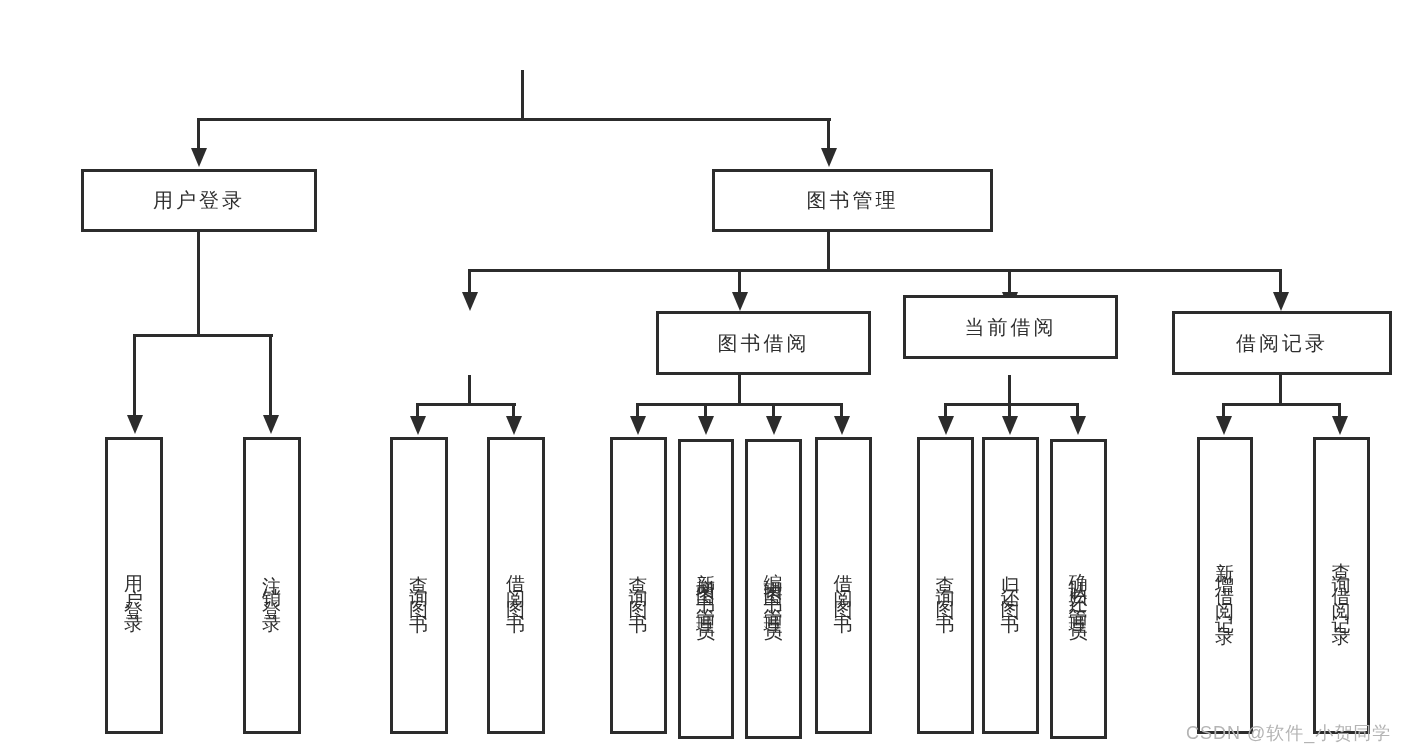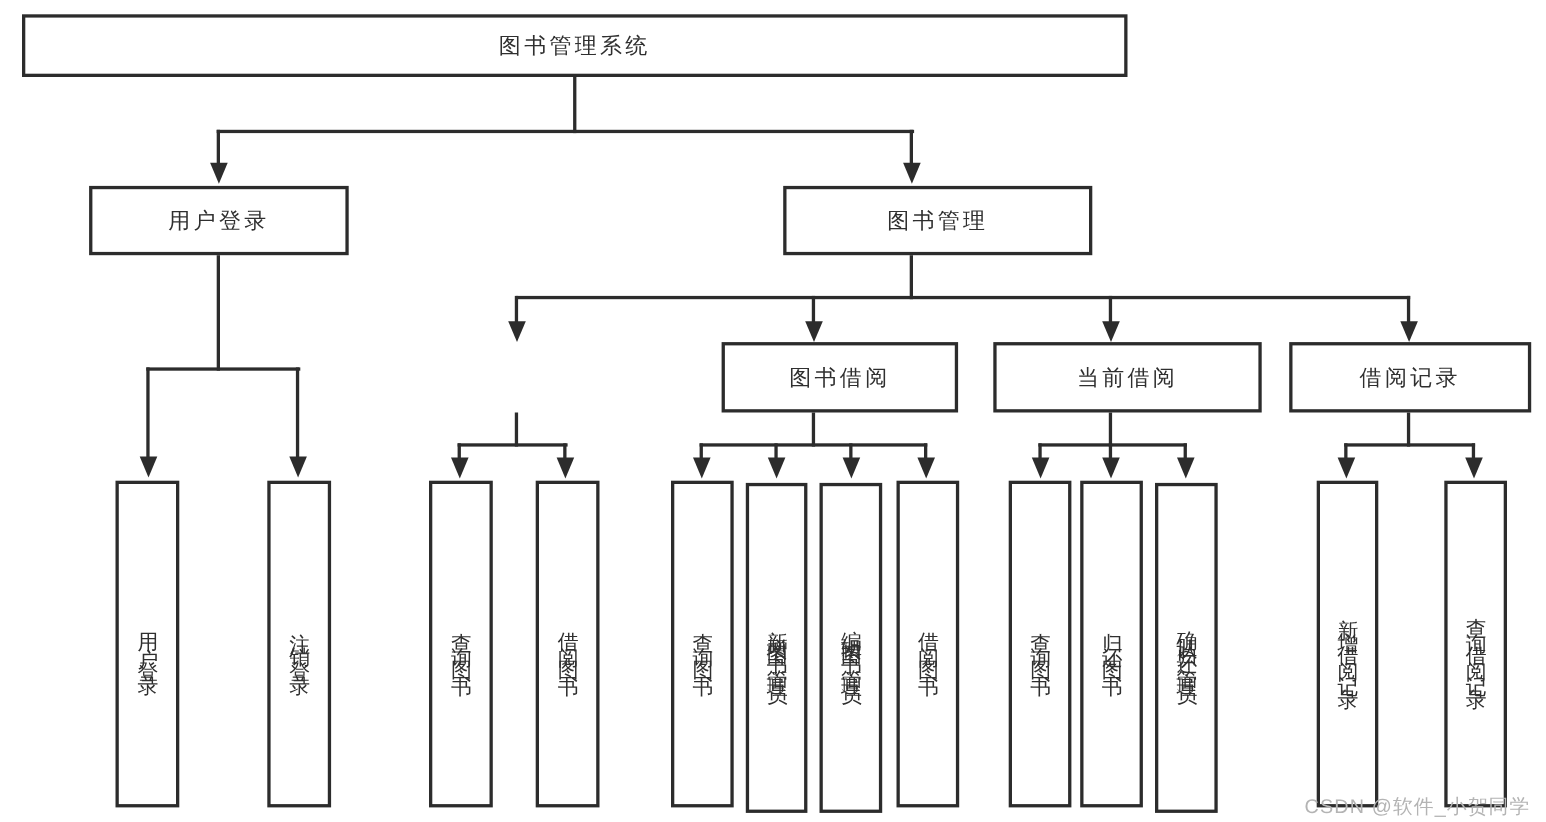--- a/index.html
+++ b/index.html
@@ -32,23 +32,20 @@
   .watermark{
     position:absolute;left:1186px;top:721px;z-index:10;
     font-size:18px;color:#b4b4b4;letter-spacing:1px;white-space:nowrap;
   }
 </style>
 </head>
 <body>
 
 <div class="canvas">
 
-  <div class="box hbox" style="left:20px;top:13px;width:1005px;height:57px">
-    <span>图书管理系统</span>
-  </div>
 
   <div class="ln v" style="left:521px;top:70px;height:51px"></div>
   <div class="ln h" style="left:197px;top:118px;width:634px"></div>
   <div class="ln v" style="left:197px;top:118px;height:33px"></div>
   <div class="ah" style="left:191px;top:148px"></div>
   <div class="ln v" style="left:827px;top:118px;height:33px"></div>
   <div class="ah" style="left:821px;top:148px"></div>
 
   <div class="box hbox" style="left:81px;top:169px;width:236px;height:63px">
     <span>用户登录</span>
@@ -71,21 +68,21 @@
   <div class="ln v" style="left:738px;top:269px;height:26px"></div>
   <div class="ah" style="left:732px;top:292px"></div>
   <div class="ln v" style="left:1008px;top:269px;height:26px"></div>
   <div class="ah" style="left:1002px;top:292px"></div>
   <div class="ln v" style="left:1279px;top:269px;height:26px"></div>
   <div class="ah" style="left:1273px;top:292px"></div>
 
   <div class="box hbox" style="left:656px;top:311px;width:215px;height:64px">
     <span>图书借阅</span>
   </div>
-  <div class="box hbox" style="left:903px;top:311px;width:244px;height:64px">
+  <div class="box hbox" style="left:903px;top:295px;width:215px;height:64px">
     <span>当前借阅</span>
   </div>
   <div class="box hbox" style="left:1172px;top:311px;width:220px;height:64px">
     <span>借阅记录</span>
   </div>
 
   <div class="ln v" style="left:468px;top:375px;height:31px"></div>
   <div class="ln h" style="left:416px;top:403px;width:100px"></div>
   <div class="ln v" style="left:416px;top:403px;height:15px"></div>
   <div class="ah" style="left:410px;top:416px"></div>

